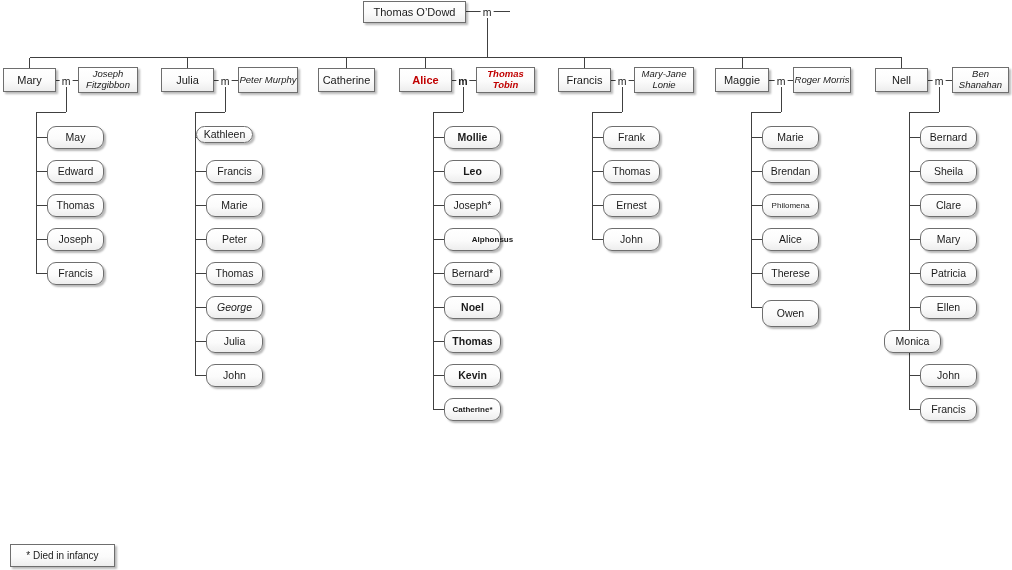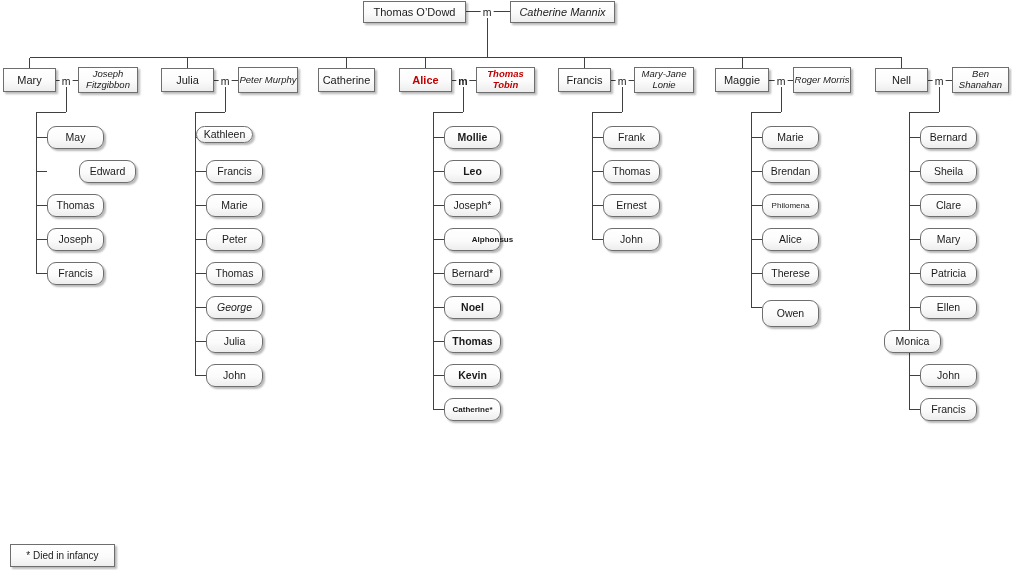--- a/index.html
+++ b/index.html
@@ -142,28 +142,27 @@
       <line x1="909" y1="307.5" x2="920" y2="307.5" stroke="#404040" stroke-width="1"></line>
       <line x1="909" y1="341.5" x2="920" y2="341.5" stroke="#404040" stroke-width="1"></line>
       <line x1="909" y1="375.5" x2="920" y2="375.5" stroke="#404040" stroke-width="1"></line>
       <line x1="909" y1="409.5" x2="920" y2="409.5" stroke="#404040" stroke-width="1"></line>
     </svg>
 
   <div class="person" id="gfather">Thomas O’Dowd</div>
 
   <div class="mlabel" id="gm-label">m</div>
 
-  <div class="person" id="gmother">Catherine Mannix</div>
 
   <div class="legend">* Died in infancy</div>
 <div class="person parent" style="left: 3px; top: 68px; width: 53px; height: 24px;">Mary</div>
     <div class="mlabel" style="left: 66px; top: 80.5px;">m</div>
     <div class="person spouse" style="font-style: italic; left: 78px; top: 67px; width: 60px; height: 26px;">Joseph Fitzgibbon</div>
     <div class="person child" style="left: 47px; top: 126px; width: 57px; height: 23px;">May</div>
-    <div class="person child" style="left: 47px; top: 160px; width: 57px; height: 23px; margin-left: 32px;">Edward</div>
+    <div class="person child" style="left: 47px; top: 160px; width: 57px; height: 23px;">Edward</div>
     <div class="person child" style="left: 47px; top: 194px; width: 57px; height: 23px;">Thomas</div>
     <div class="person child" style="left: 47px; top: 228px; width: 57px; height: 23px;">Joseph</div>
     <div class="person child" style="left: 47px; top: 262px; width: 57px; height: 23px;">Francis</div>
     <div class="person parent" style="left: 161px; top: 68px; width: 53px; height: 24px;">Julia</div>
     <div class="mlabel" style="left: 225px; top: 80.5px;">m</div>
     <div class="person spouse" style="font-style: italic; left: 238px; top: 67px; width: 60px; height: 26px;">Peter Murphy</div>
     <div class="person child" style="left: 196px; top: 126px; width: 57px; height: 17px;">Kathleen</div>
     <div class="person child" style="left: 206px; top: 160px; width: 57px; height: 23px;">Francis</div>
     <div class="person child" style="left: 206px; top: 194px; width: 57px; height: 23px;">Marie</div>
     <div class="person child" style="left: 206px; top: 228px; width: 57px; height: 23px;">Peter</div>

